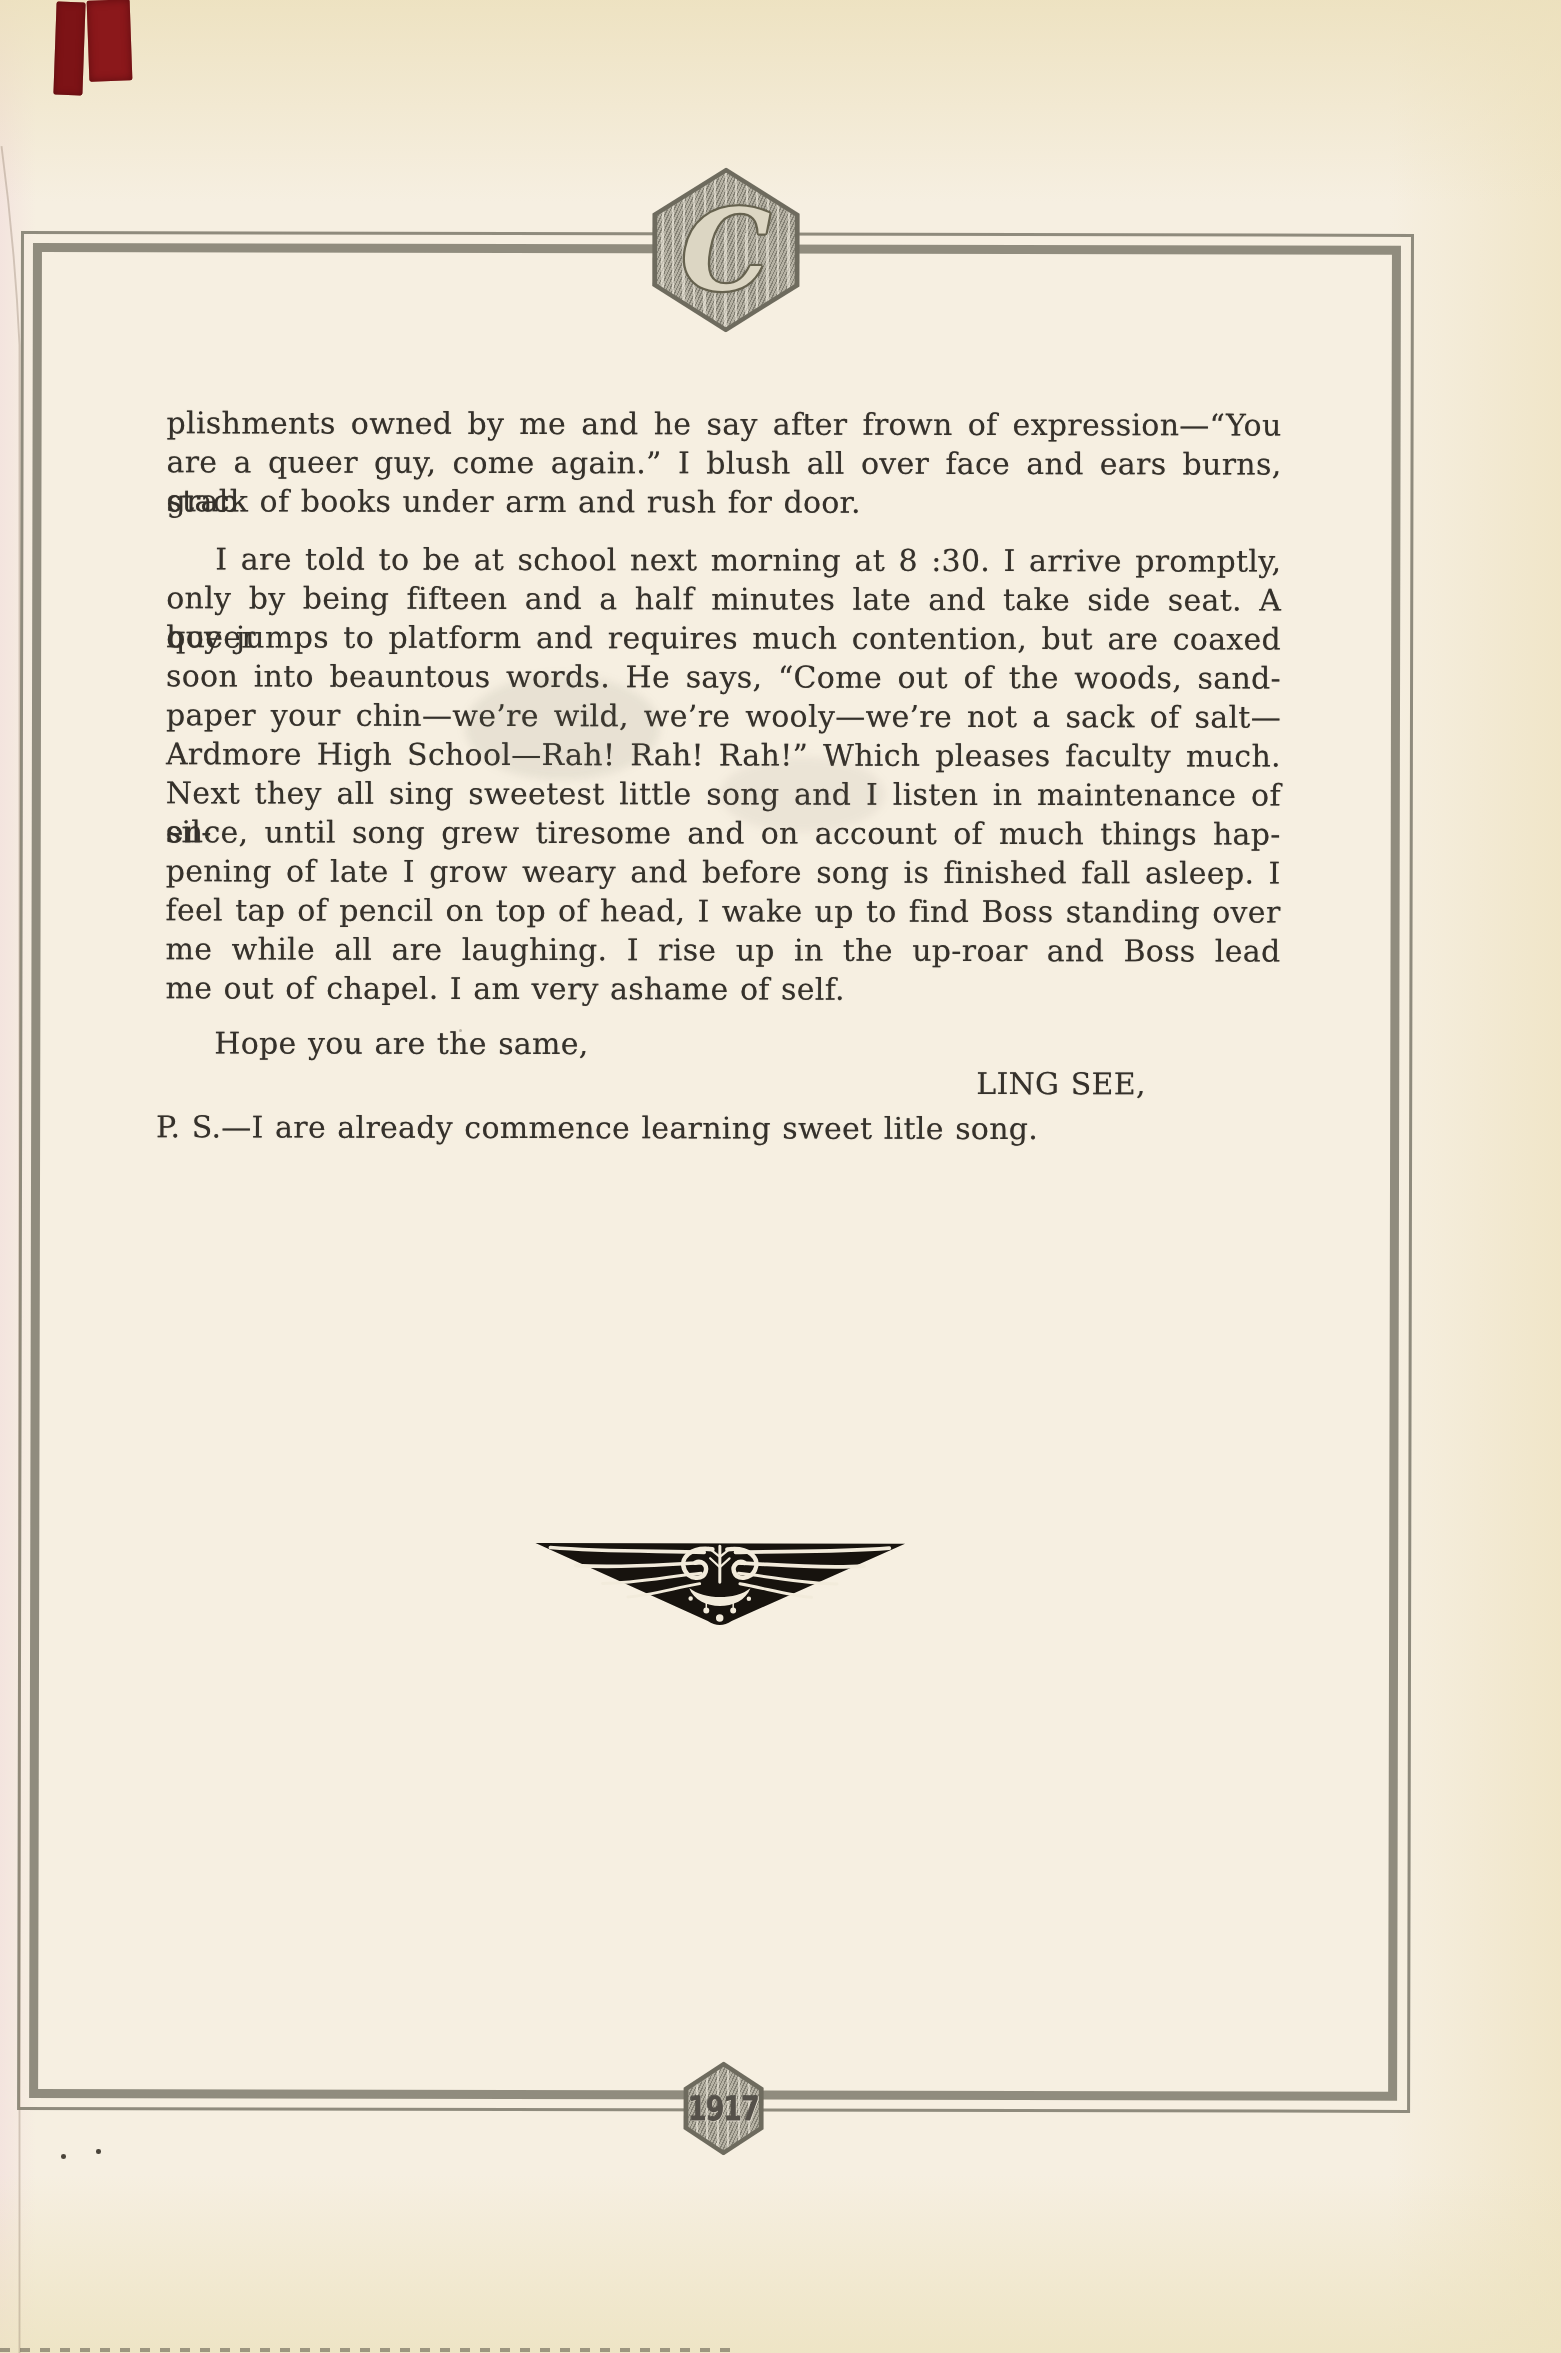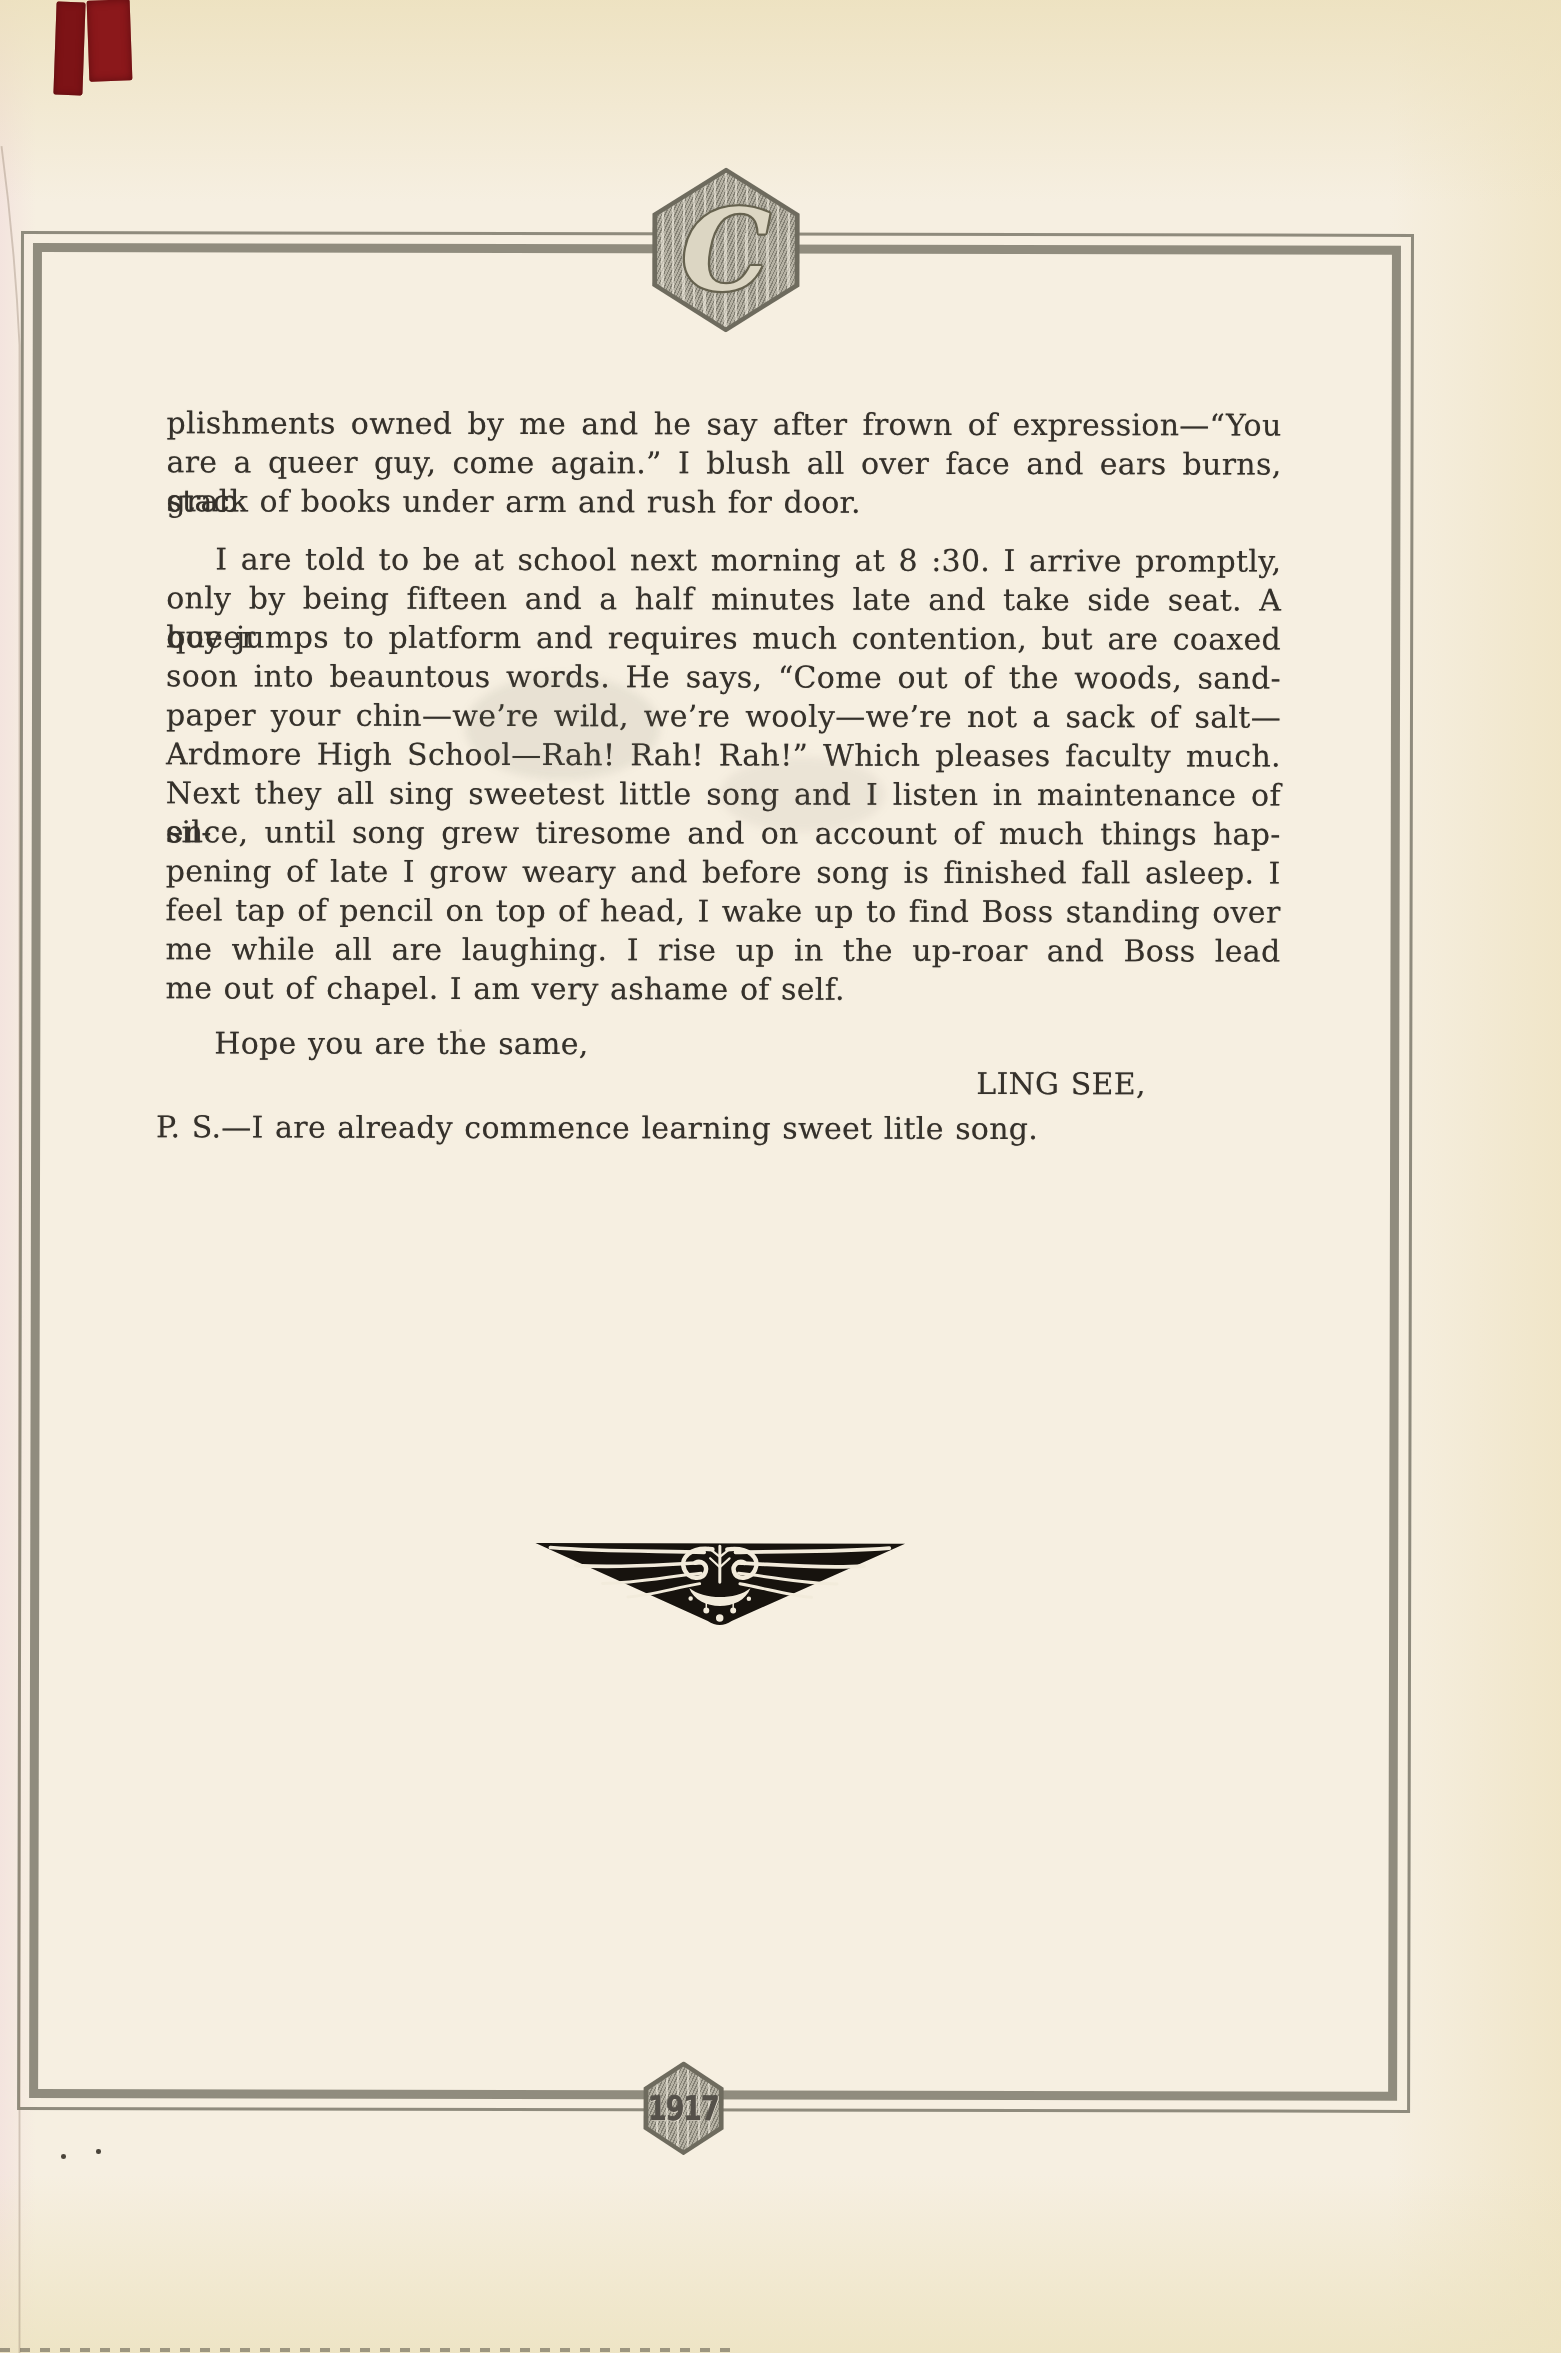--- a/index.html
+++ b/index.html
@@ -32,21 +32,21 @@
   .hex .hex-fill{
     position:absolute;left:5.2px;top:5.2px;right:5.2px;bottom:5.2px;
     clip-path:polygon(50% 0%,96% 28%,96% 72%,50% 100%,4% 72%,4% 28%);
     background-color:#b6b2a4;
     background-image:
       repeating-linear-gradient(90deg, rgba(249,244,231,.55) 0 2.2px, rgba(249,244,231,0) 2.2px 10.5px),
       repeating-linear-gradient(115deg, rgba(78,76,66,.5) 0 1.1px, rgba(0,0,0,0) 1.1px 3px);
     display:flex;align-items:center;justify-content:center;
   }
   .hex-top{left:646px;top:166px;width:160px;height:165px;}
-  .hex-bottom{left:644px;top:2060px;width:87px;height:94px;}
+  .hex-bottom{left:684px;top:2060px;width:87px;height:94px;}
   .monogram{
     font-family:"DejaVu Serif","Liberation Serif",serif;font-weight:bold;font-style:italic;
     font-size:112px;line-height:112px;color:#dcd6c3;
     text-shadow:-2.2px 0 #66624f,2.2px 0 #66624f,0 -2.2px #66624f,0 2.2px #66624f,
                 -1.5px -1.5px #66624f,1.5px 1.5px #66624f,-1.5px 1.5px #66624f,1.5px -1.5px #66624f,0 0 4.5px #55524a;
   }
   .year{
     font-family:"DejaVu Sans","Liberation Sans",sans-serif;font-weight:700;
     font-size:34px;color:#55514a;transform:scaleX(.8);letter-spacing:-1.5px;
     text-shadow:0.7px 0.7px 0 rgba(246,240,226,.8),-0.7px -0.7px 0 rgba(60,57,50,.6);

